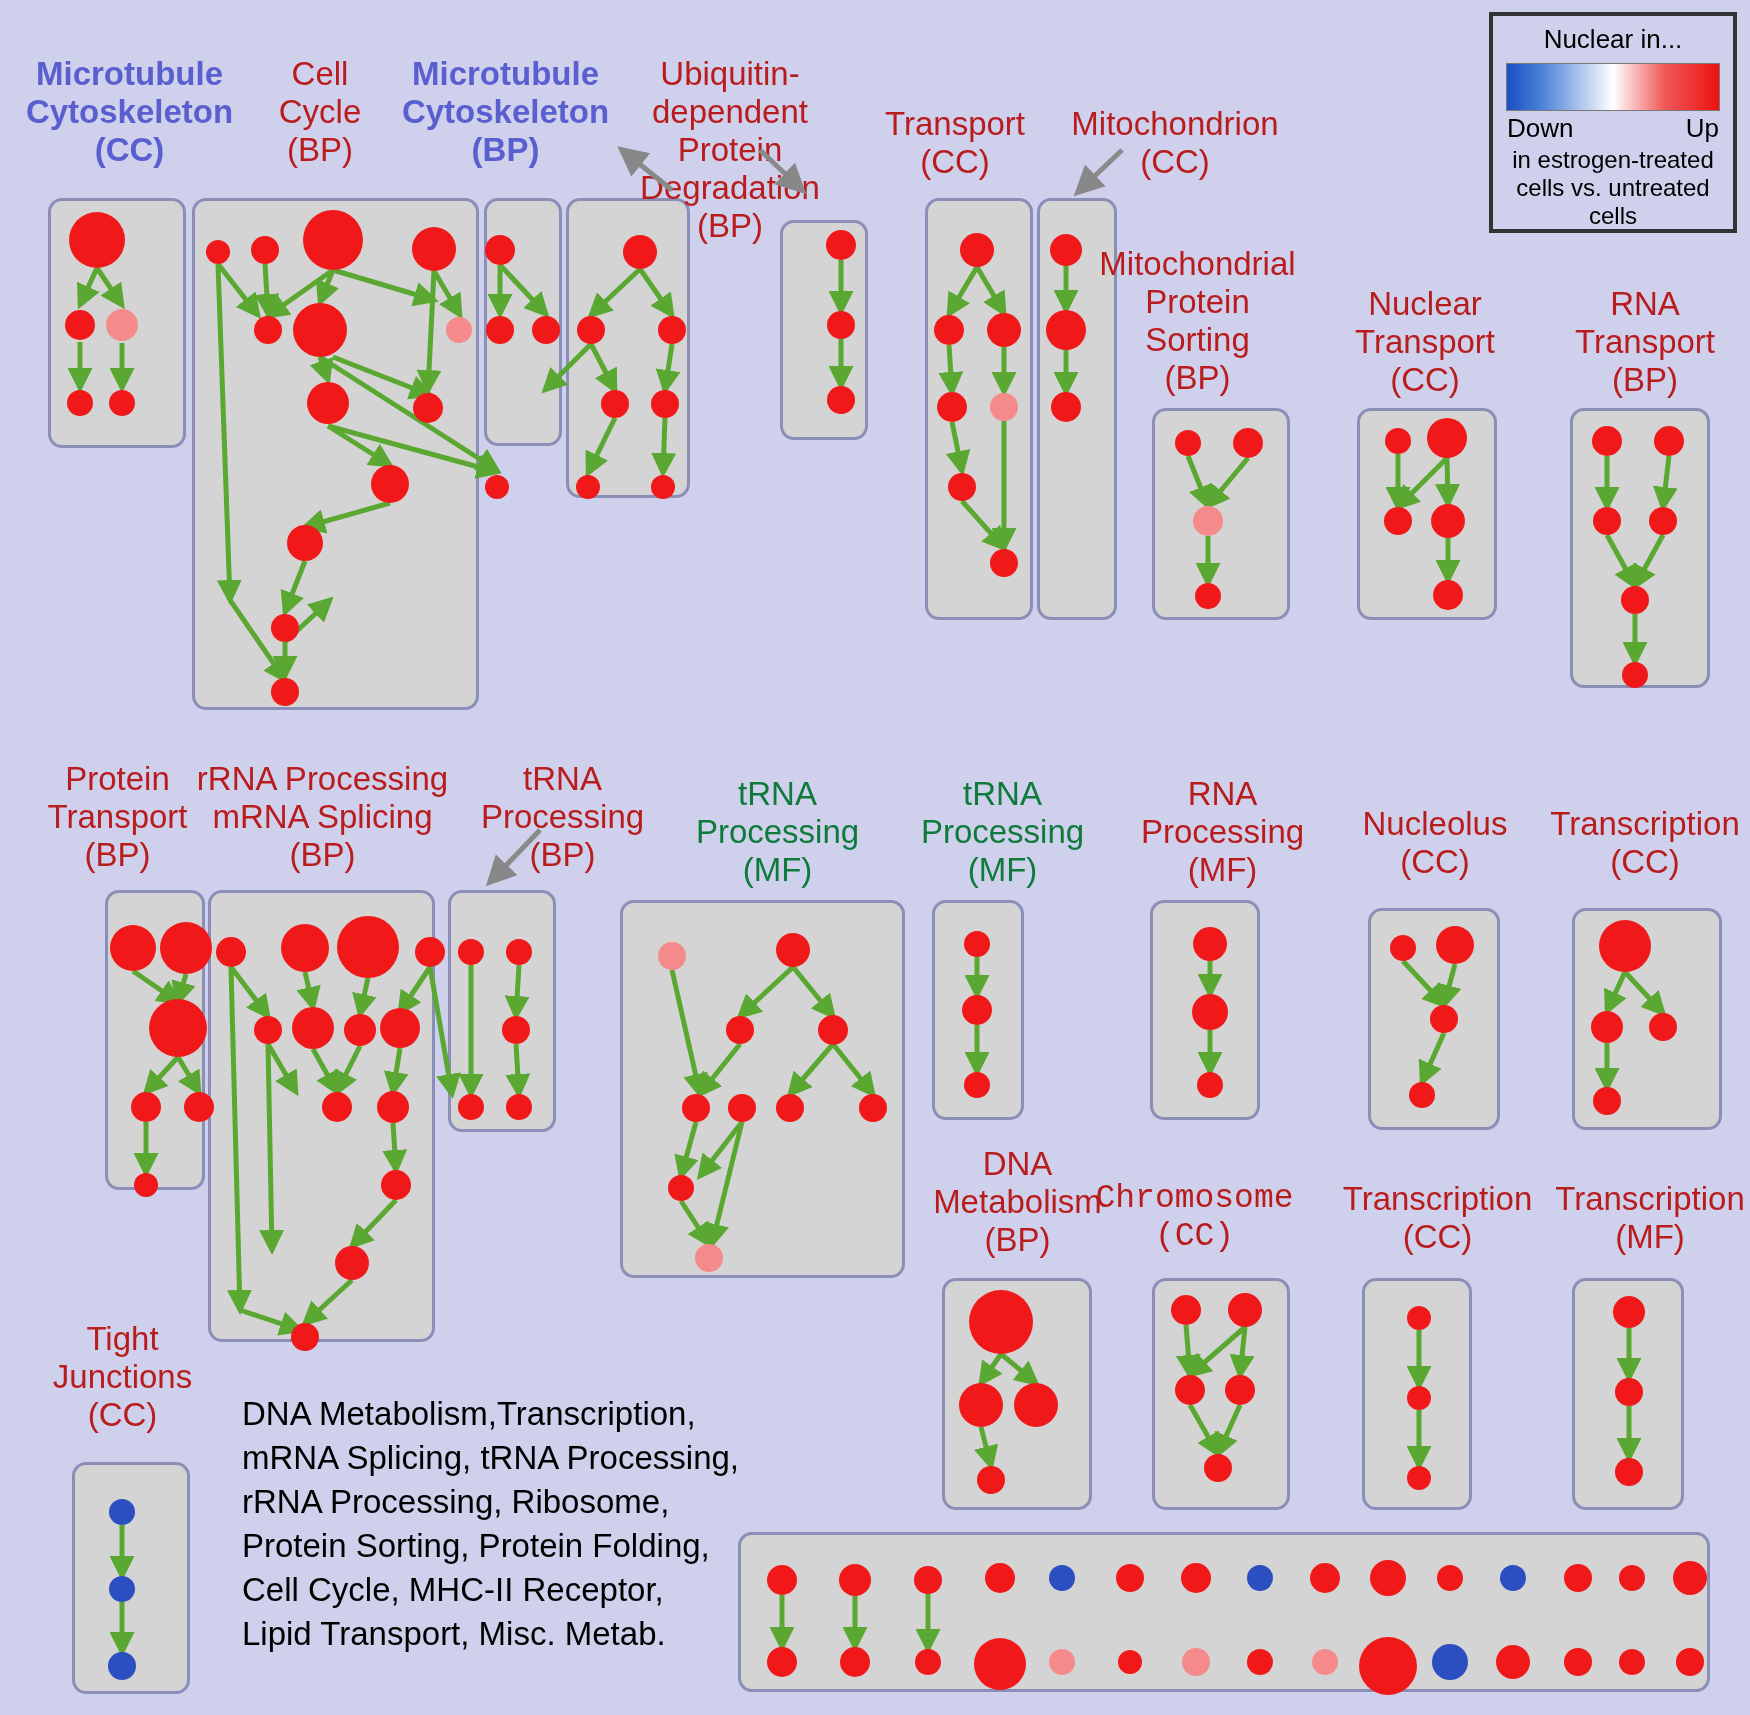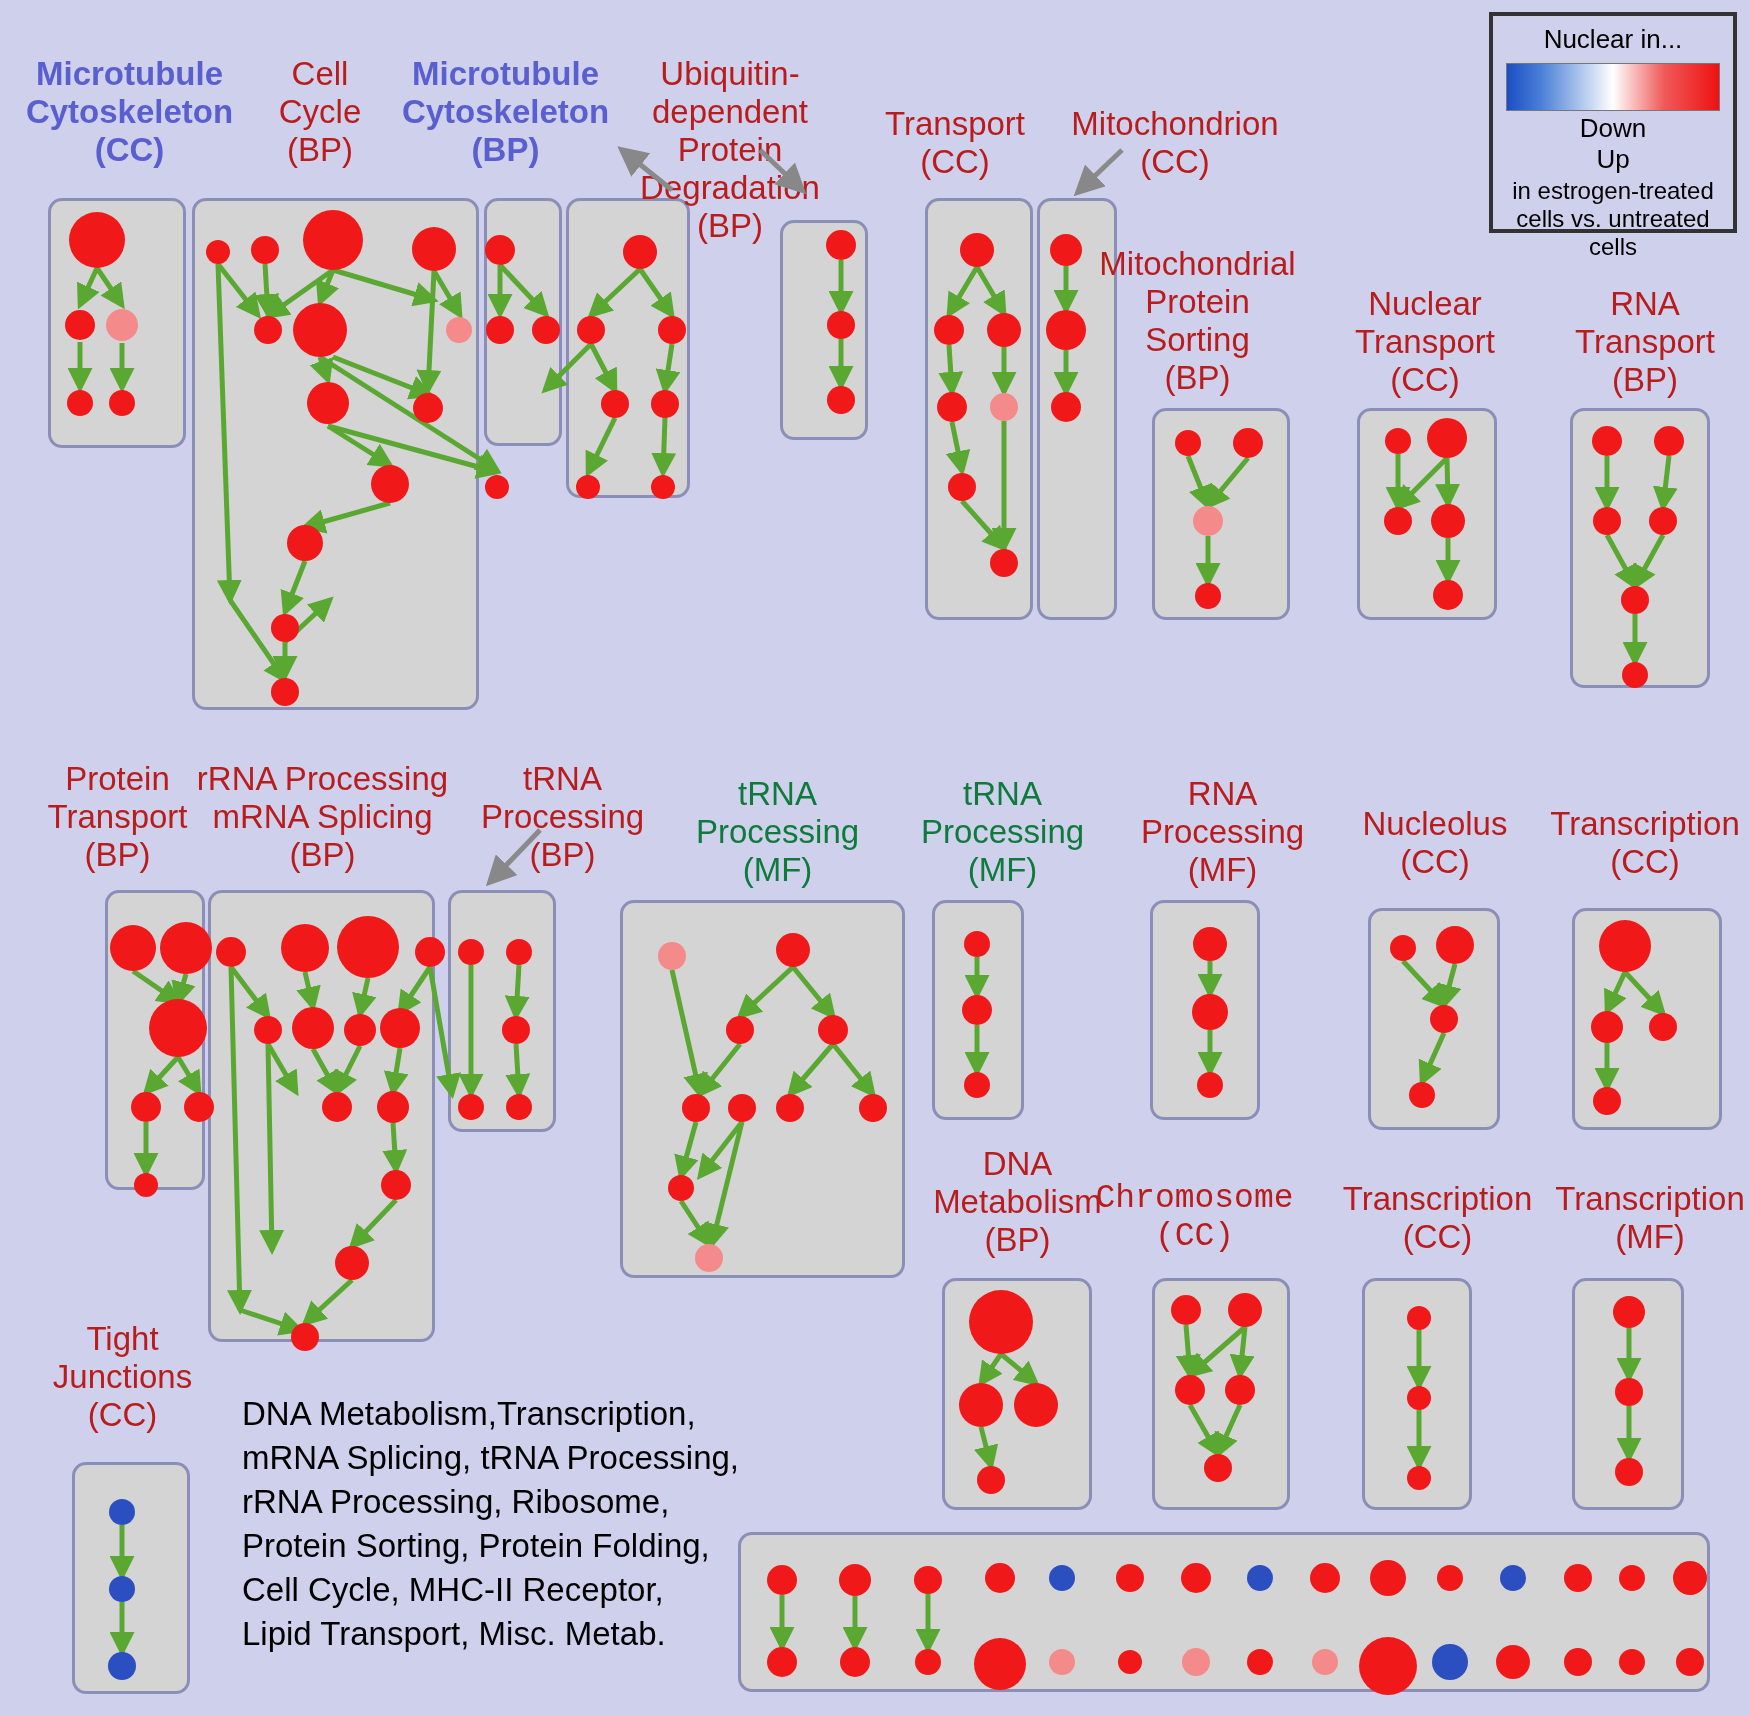--- a/index.html
+++ b/index.html
@@ -47,21 +47,20 @@
   .legend-bar{
     margin:8px auto 0 auto;
     width:212px;height:46px;
     background:linear-gradient(to right,#1a4fc4 0%,#4a7fd8 16%,#ffffff 50%,#f05a5a 74%,#ee1111 100%);
     border:1px solid #777;
   }
   .legend-ends{
     display:flex;justify-content:space-between;
     width:212px;margin:2px auto 0 auto;
     font-size:26px;
-    flex-direction:column;
   }
   .legend-sub{font-size:24px;line-height:28px;margin-top:2px;}
   .bigtext{
     position:absolute;
     font-size:33px;line-height:44px;
     color:#000;white-space:pre-line;
   }
   svg.edges{position:absolute;left:0;top:0;width:1750px;height:1715px;pointer-events:none;}
 </style>
 </head>

